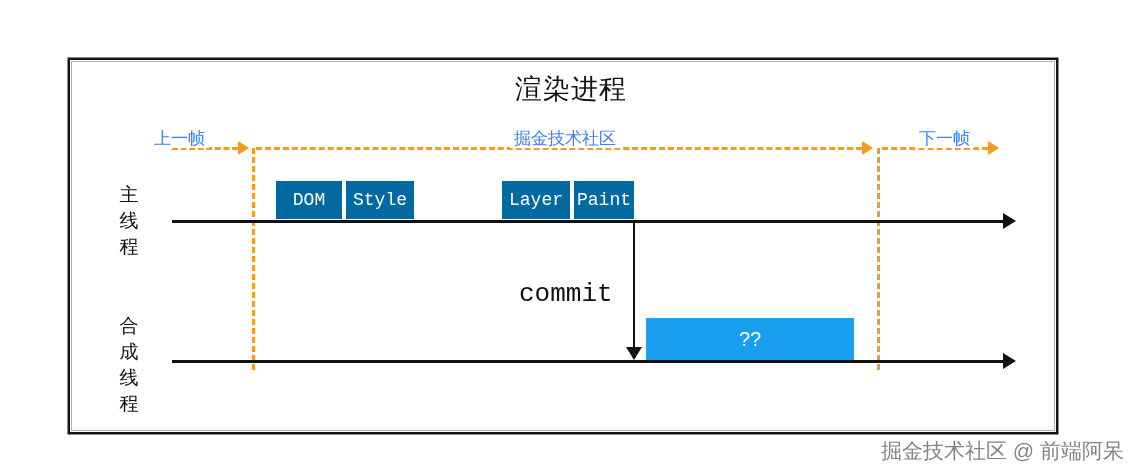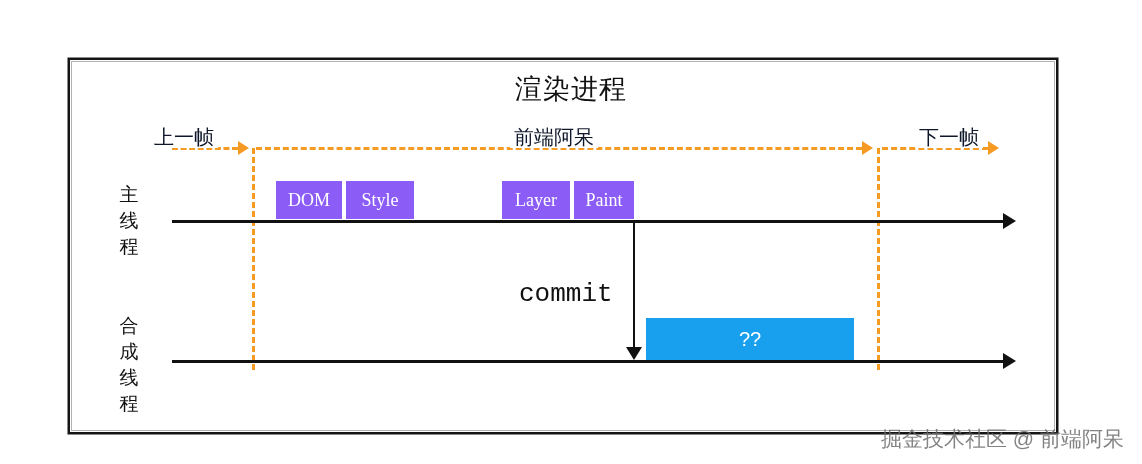--- a/index.html
+++ b/index.html
@@ -72,27 +72,26 @@
   }
   .oarrow {
     position: absolute;
     width: 0; height: 0;
     border-top: 7px solid transparent;
     border-bottom: 7px solid transparent;
     border-left: 11px solid #F59A23;
   }
   .tl-label {
     position: absolute;
-    font-size: 20px;
+    font-size: 17px;
     line-height: 18px;
-    color: #0f172a;
+    color: #3b82f6;
     background: #ffffff;
     padding: 0 4px;
     white-space: nowrap;
-    font-family: Liberation Mono, monospace;
   }
 
   
   .axis {
     position: absolute;
     height: 0;
     border-top: 3px solid #111111;
   }
   .axis-arrow {
     position: absolute;
@@ -110,29 +109,29 @@
     font-size: 19px;
     line-height: 26px;
     color: #111111;
     letter-spacing: 0;
   }
   .side-label span { display: block; }
 
   
   .stage-box {
     position: absolute;
-    background: #8b5cf6;
+    background: #0369a1;
     color: #ffffff;
     font-size: 18px;
     display: flex;
     align-items: center;
     justify-content: center;
     box-sizing: border-box;
     border: 1px solid #ffffff;
-    font-family: Liberation Serif, serif;
+    font-family: Liberation Mono, monospace;
   }
   #composite-box {
     position: absolute;
     background: #18A0EF;
     color: #ffffff;
     font-size: 20px;
     display: flex;
     align-items: center;
     justify-content: center;
     box-sizing: border-box;
@@ -156,21 +155,21 @@
     font-size: 26px;
     color: #111111;
     font-family: Liberation Mono, monospace;
     white-space: nowrap;
   }
 
   
   #watermark {
     position: absolute;
     right: 18px;
-    bottom: 12px;
+    bottom: 0;
     font-size: 21px;
     line-height: 26px;
     color: #6e6e6e;
     opacity: .85;
     white-space: nowrap;
   }
 </style>
 </head>
 <body>
 
@@ -178,21 +177,21 @@
 
   <div id="frame"></div>
 
   <div id="title">渲染进程</div>
 
   <div class="dash-h" style="left:172px; top:147px; width:66px;"></div>
   <div class="tl-label" style="left:150px; top:130px;">上一帧</div>
   <div class="oarrow" style="left:238px; top:141px;"></div>
 
   <div class="dash-h" style="left:256px; top:147px; width:606px;"></div>
-  <div class="tl-label" style="left:510px; top:130px;">前端阿呆</div>
+  <div class="tl-label" style="left:510px; top:130px;">掘金技术社区</div>
   <div class="oarrow" style="left:862px; top:141px;"></div>
 
   <div class="dash-h" style="left:882px; top:147px; width:106px;"></div>
   <div class="tl-label" style="left:915px; top:130px;">下一帧</div>
   <div class="oarrow" style="left:988px; top:141px;"></div>
 
   <div class="dash-v" style="left:252px; top:148px; height:222px;"></div>
   <div class="dash-v" style="left:877px; top:148px; height:222px;"></div>
 
   <div class="side-label" style="left:112px; top:182px;">

